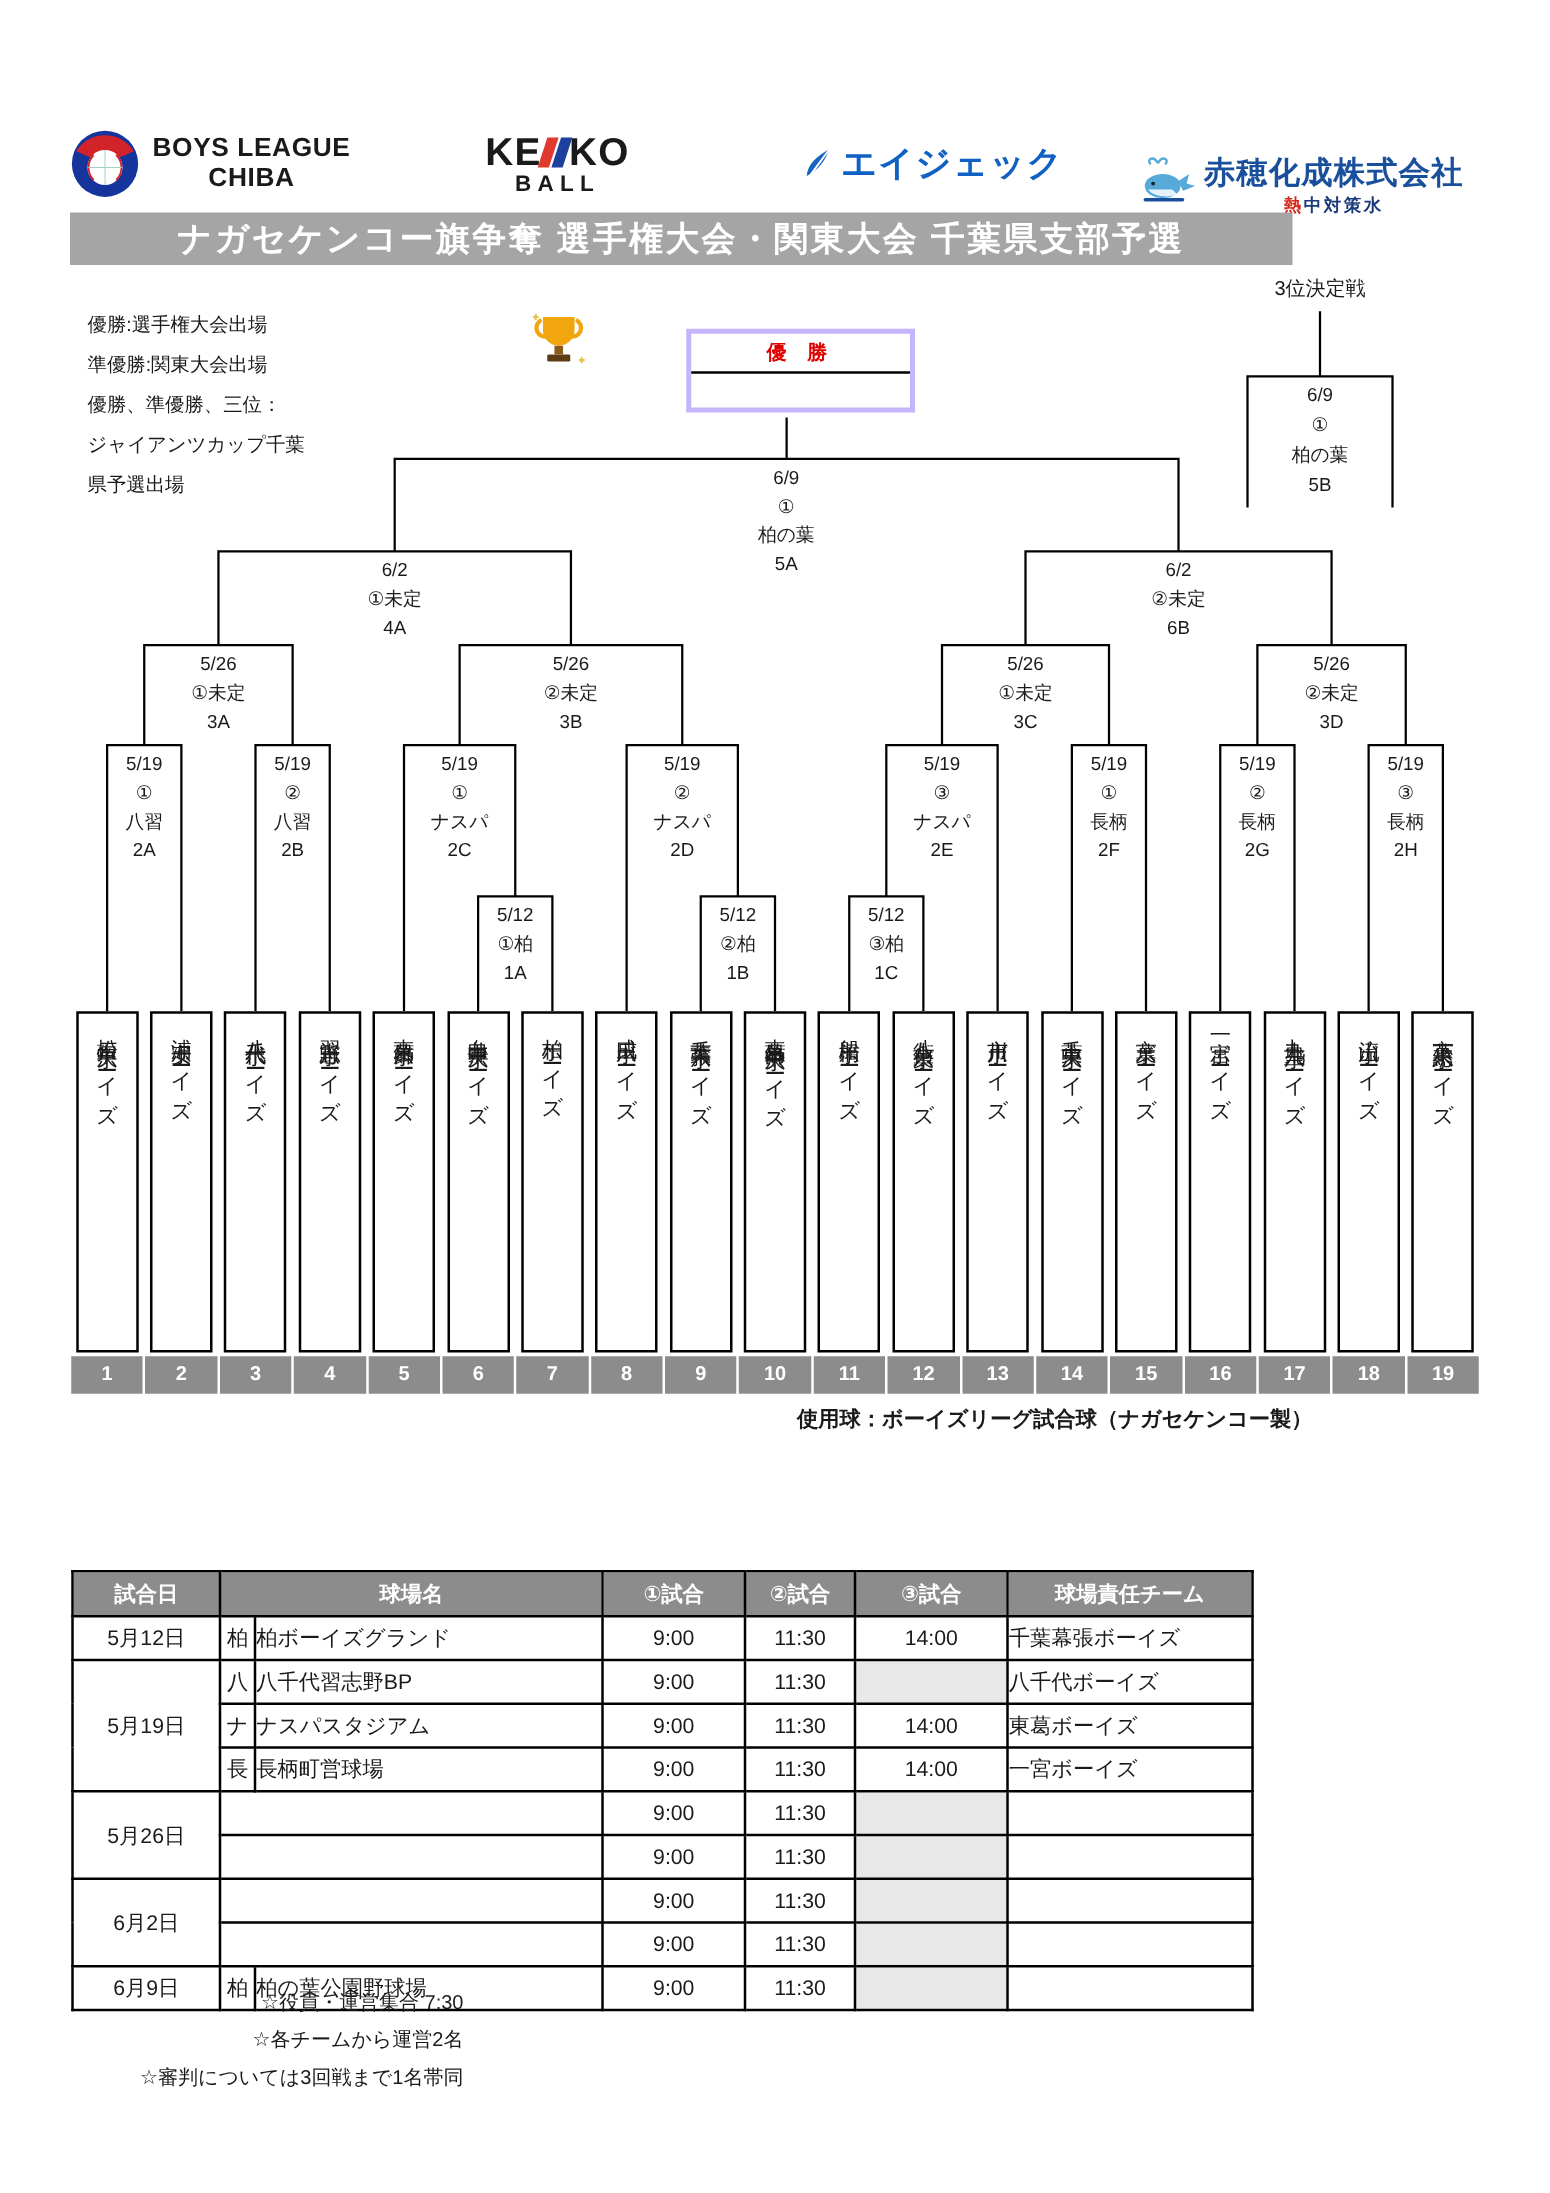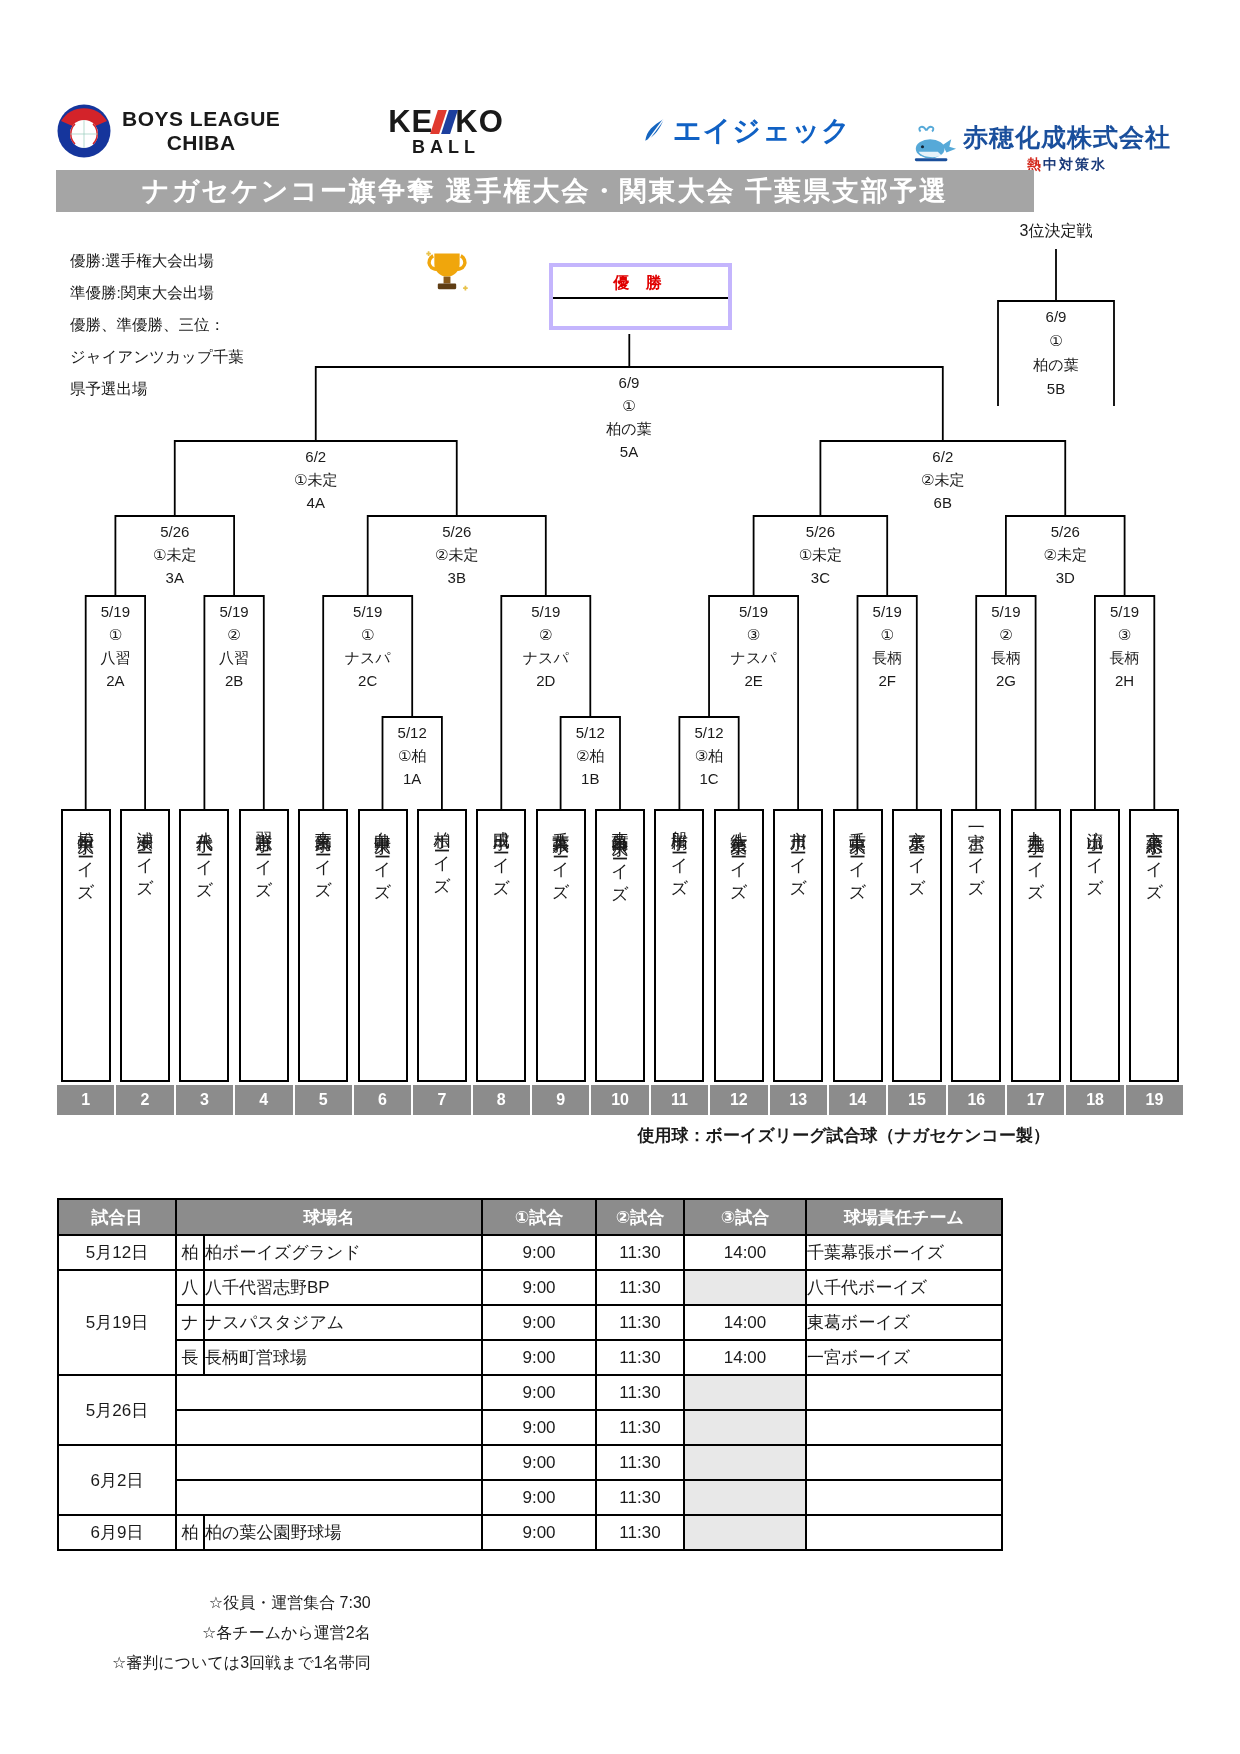--- a/index.html
+++ b/index.html
@@ -39,21 +39,21 @@
   .team-box { width: 50px; height: 273px; border: 2px solid #000; display: flex; justify-content: center; background: #fff; }
   .team-box span { writing-mode: vertical-rl; font-size: 17px; letter-spacing: 2px; padding-top: 7px; }
   .nums-row { position: absolute; top: 866px; left: 0; width: 1128px; display: flex; }
   .num-col { flex: 1; padding: 0 1px; }
   .num-cell { background: #8c8c8c; color: #fff; font-weight: bold; font-size: 16px; text-align: center; height: 30px; line-height: 30px; }
 
   
   .ball-note { position: absolute; top: 1124px; left: 56px; width: 1128px; text-align: right; padding-right: 134px; font-weight: bold; font-size: 17px; }
 
   
-  table.schedule { position: absolute; top: 1198px; left: 57px; border-collapse: collapse; table-layout: fixed; }
+  table.schedule { position: absolute; top: 1256px; left: 57px; border-collapse: collapse; table-layout: fixed; }
   table.schedule td, table.schedule th { border: 2px solid #000; height: 35px; font-size: 17px; padding: 0; overflow: hidden; }
   table.schedule th { background: #8c8c8c; color: #fff; font-weight: bold; height: 36px; }
   td.c { text-align: center; }
   td.l { text-align: left; padding-left: 6px; }
   td.shade { background: #e8e8e8; }
 
   
   .notes { position: absolute; top: 1588px; left: 112px; font-size: 16px; line-height: 30px; text-align: right; }
 </style>
 </head>

